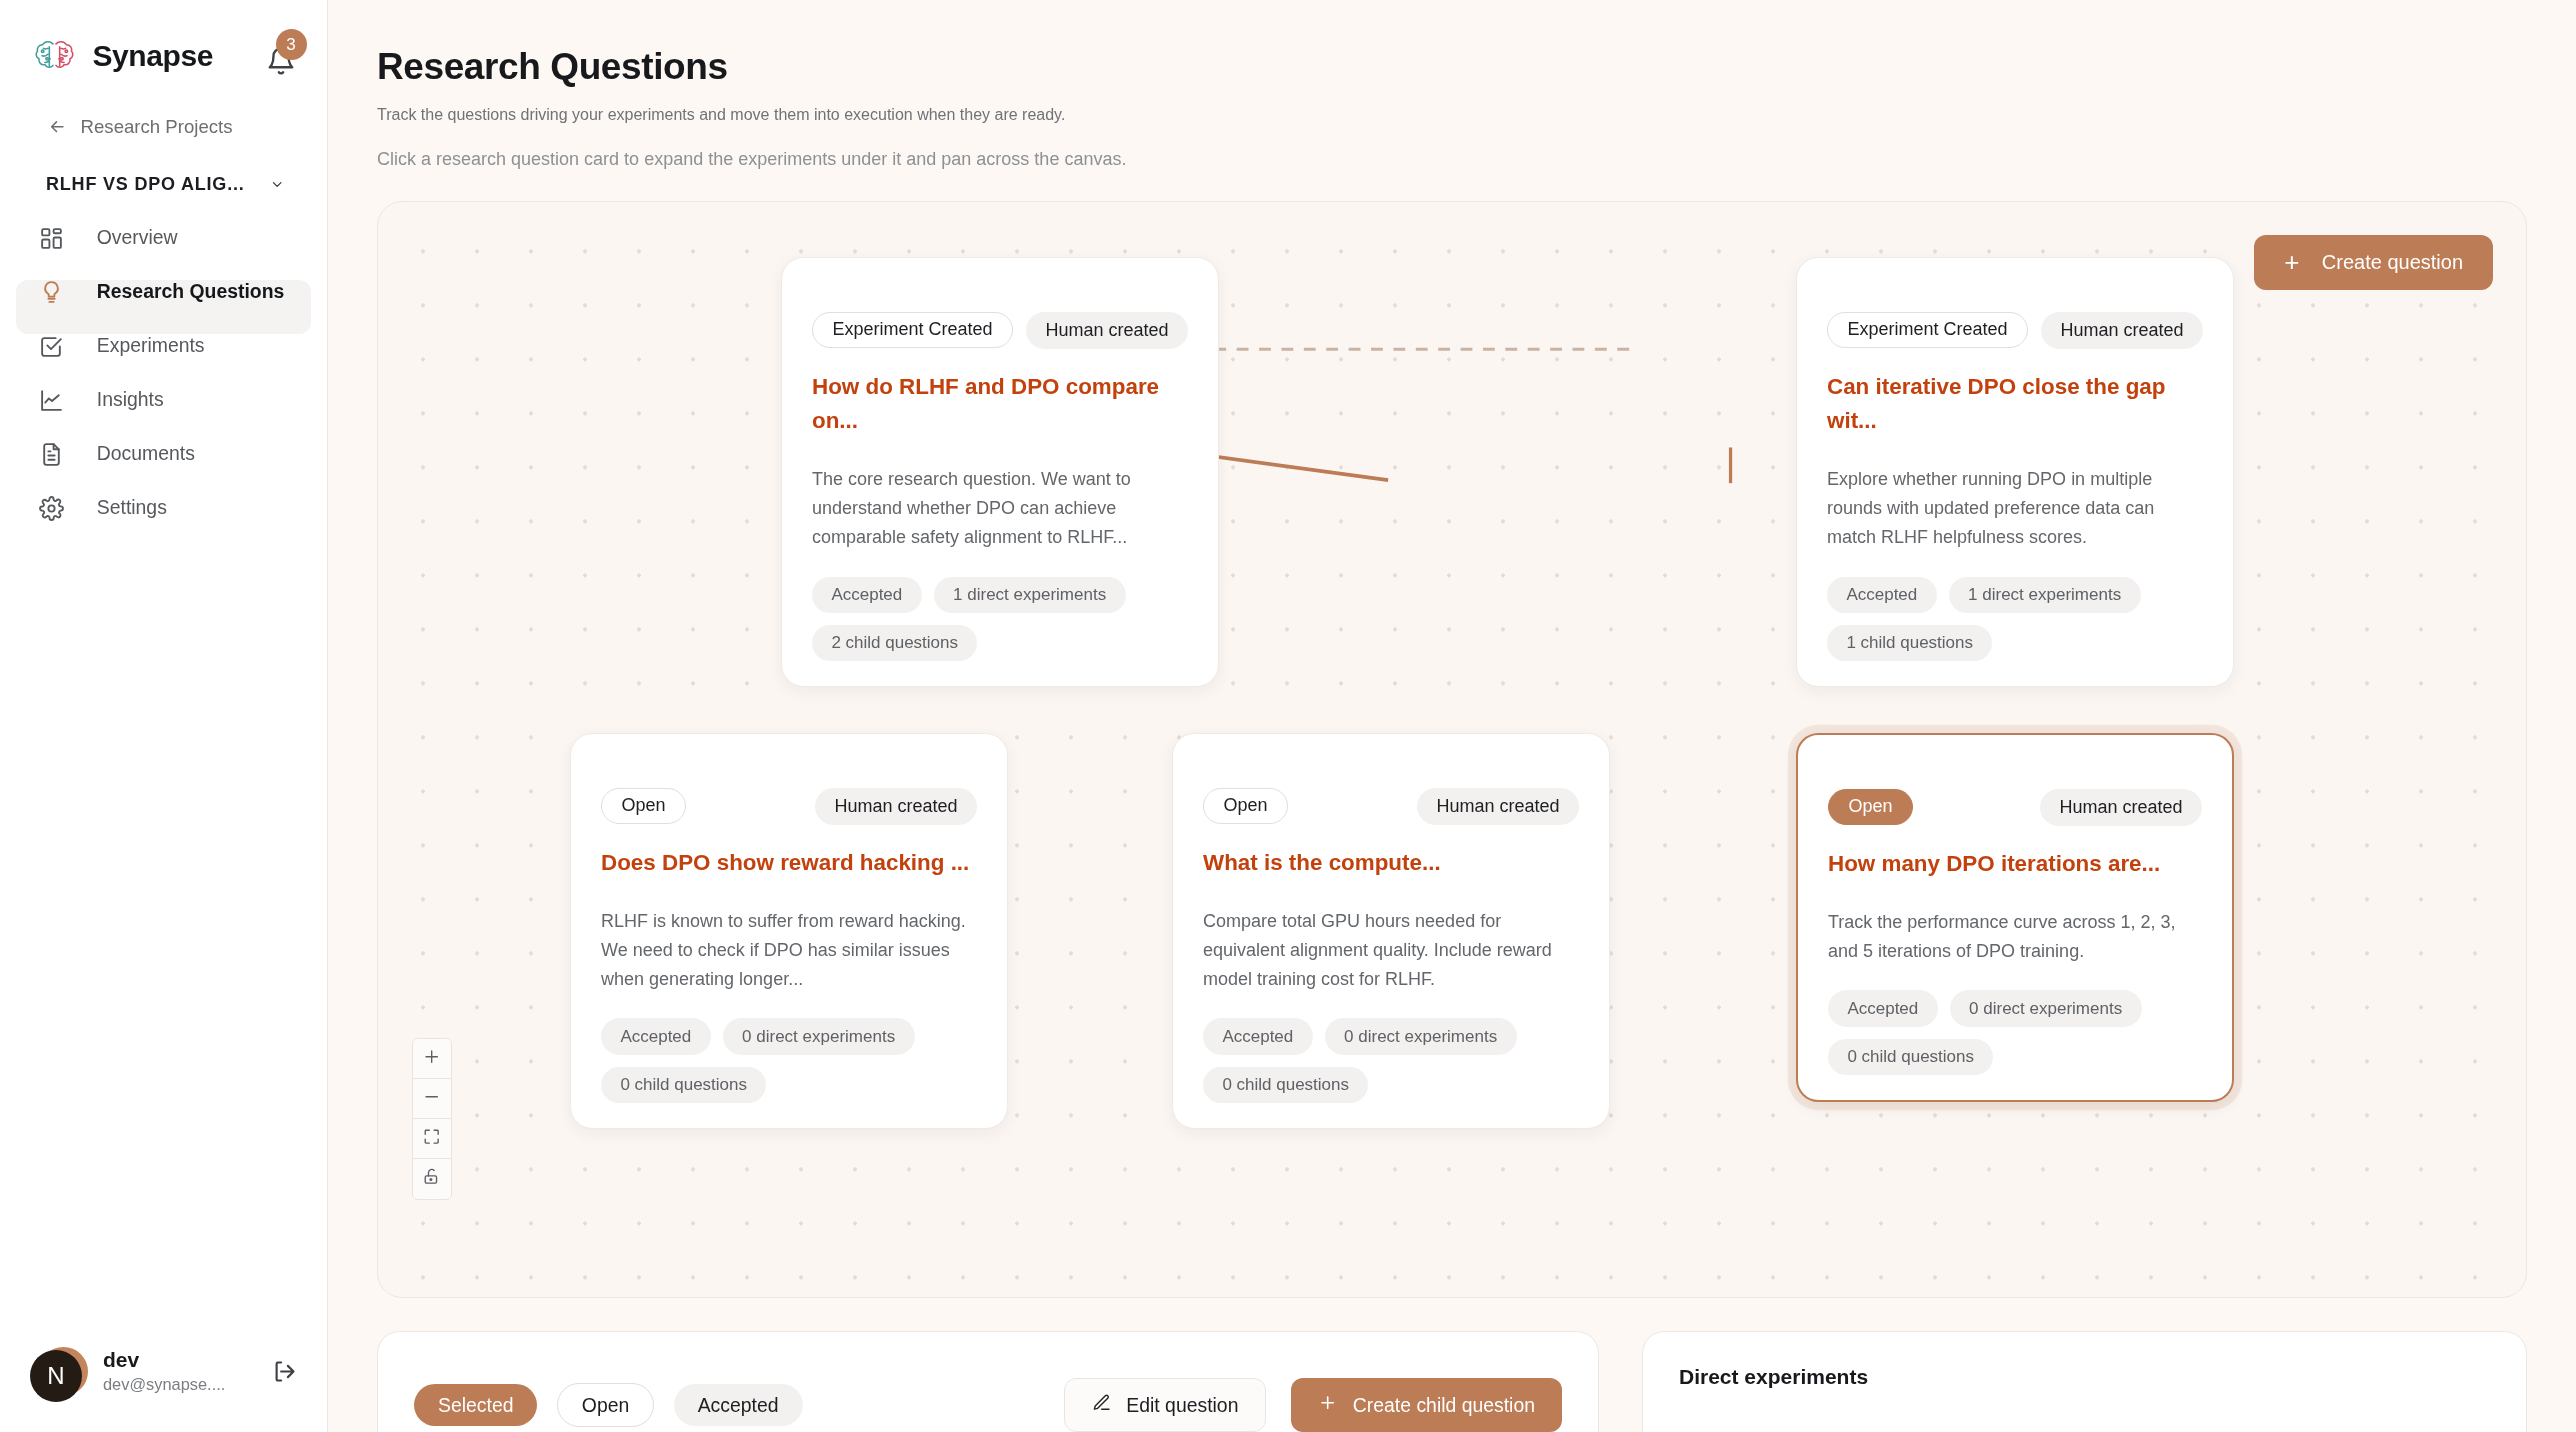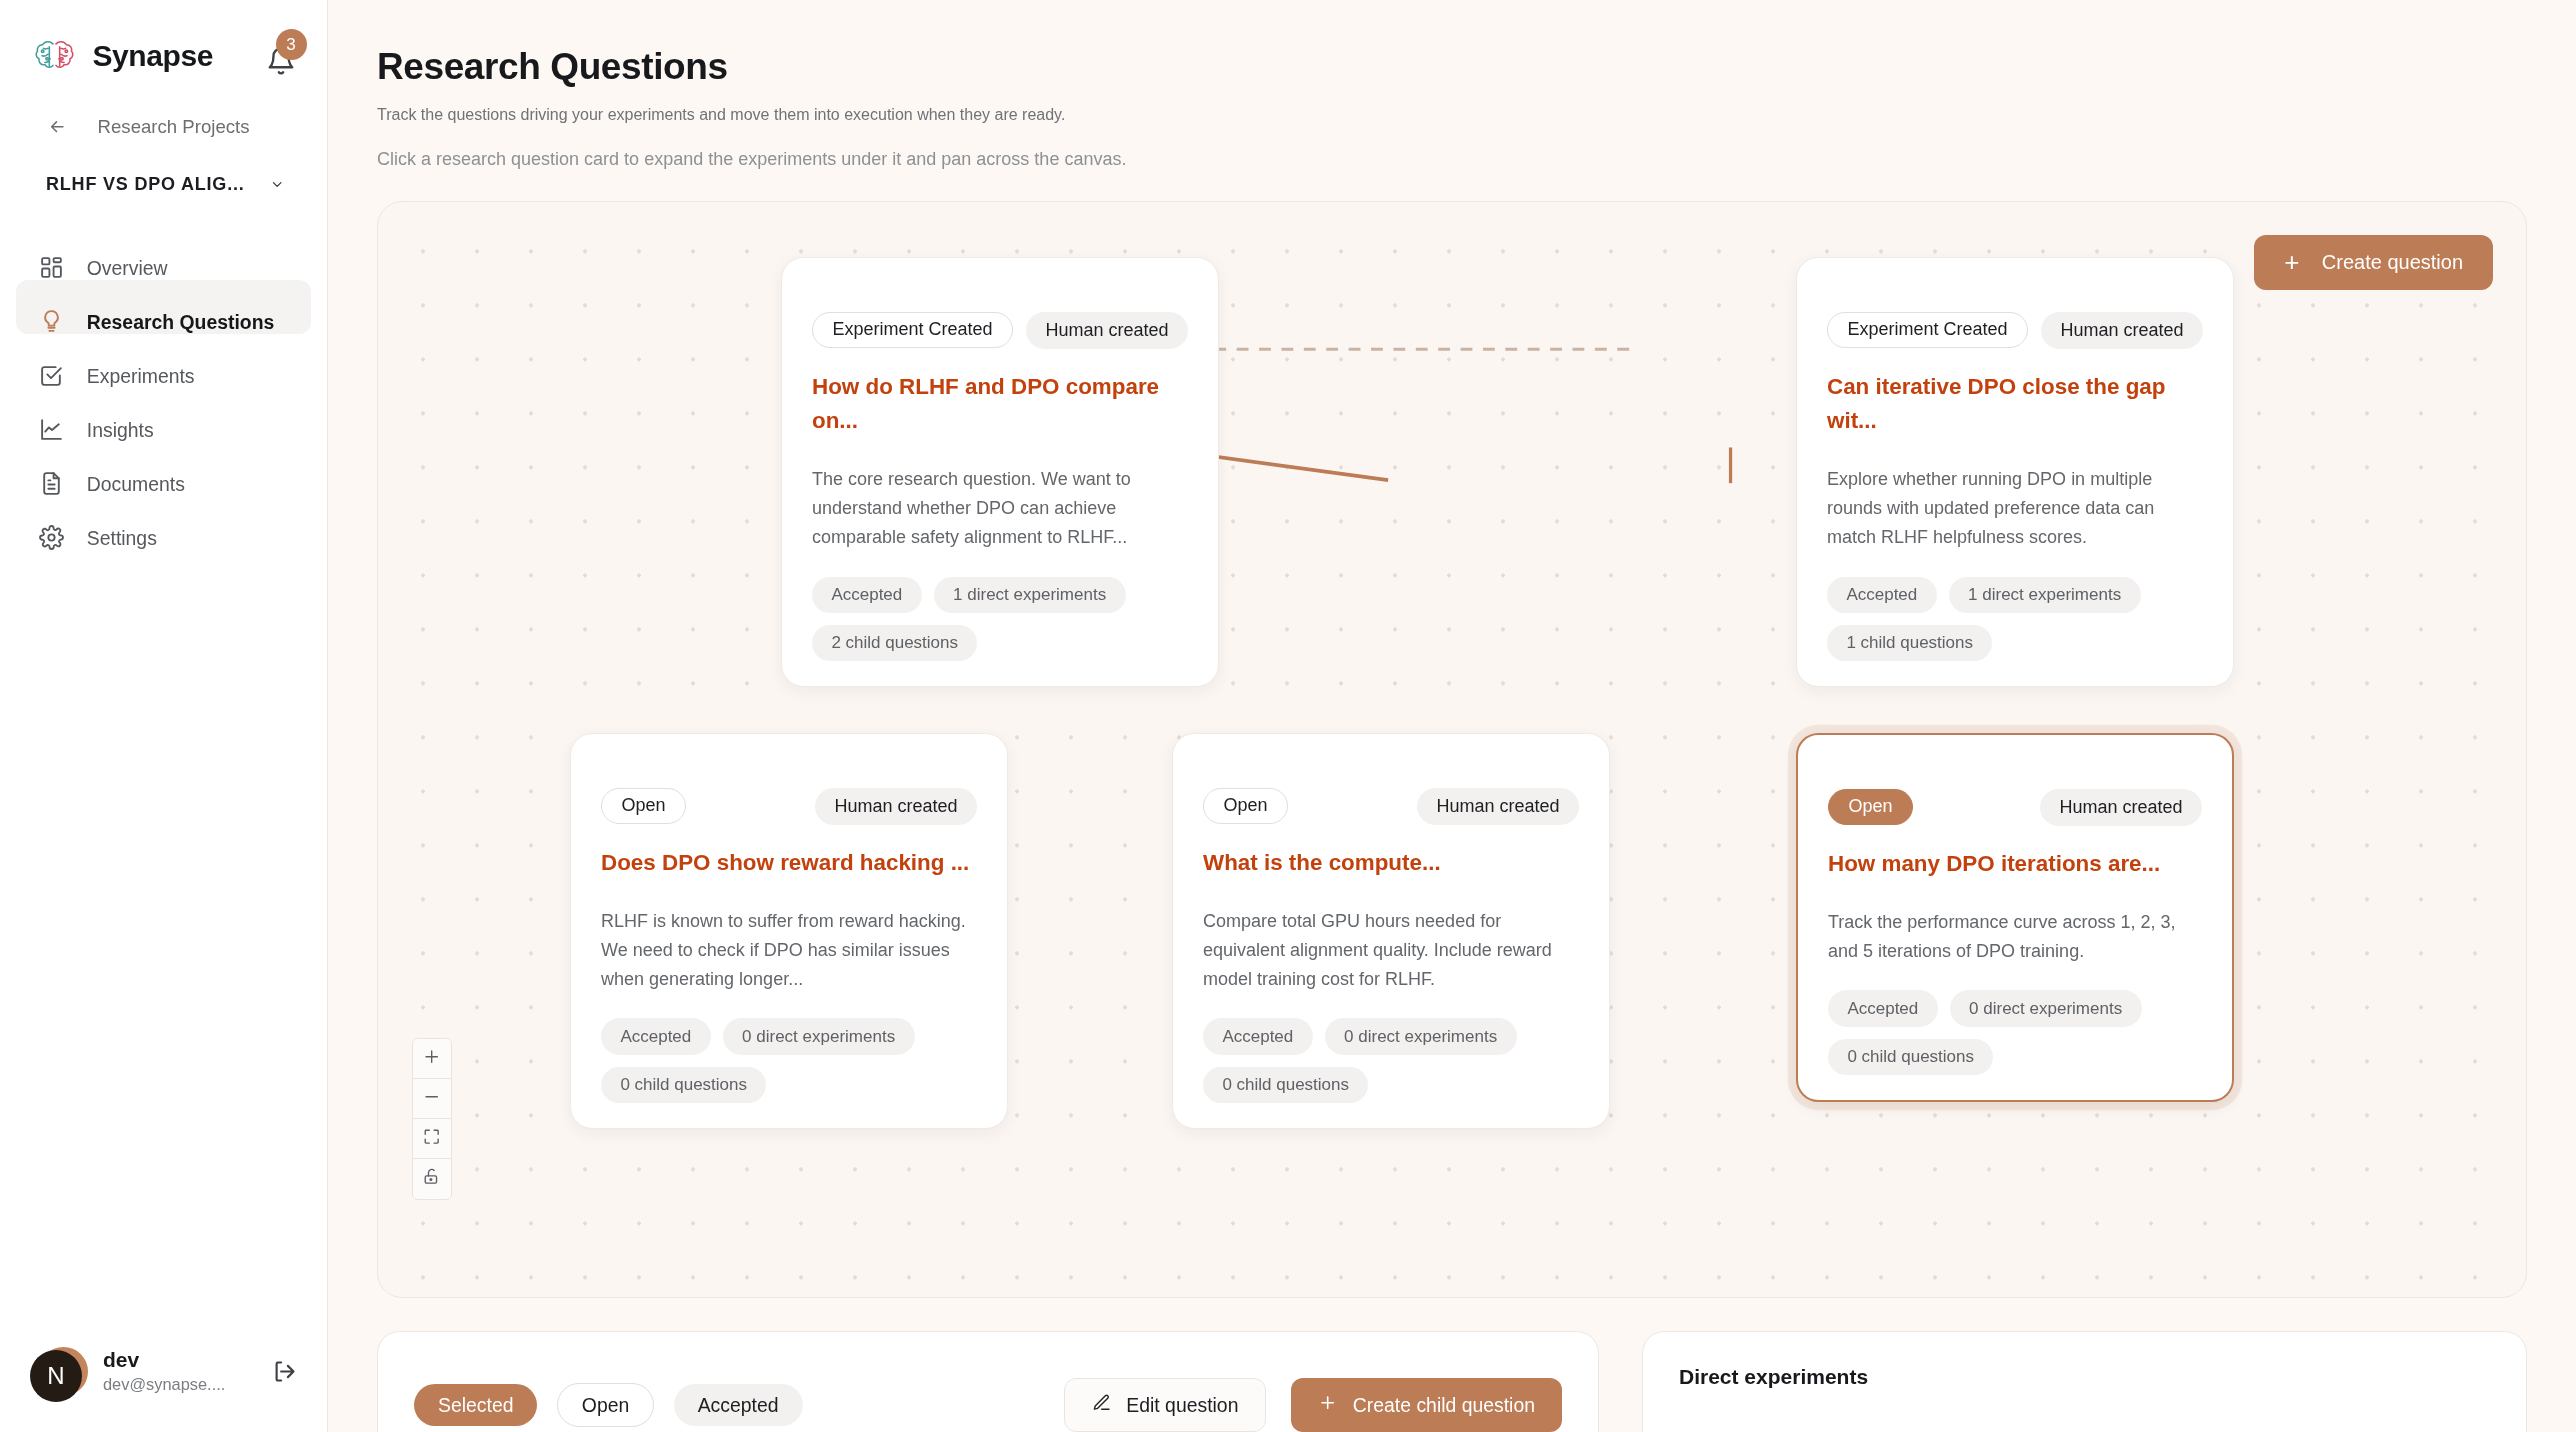--- a/index.html
+++ b/index.html
@@ -34,41 +34,41 @@
   .bell-icon { width: 30px; height: 30px; position: absolute; left: 3px; top: 9px; }
   .bell-badge {
     position: absolute; right: -4.5px; top: -7.5px;
     width: 31px; height: 31px; border-radius: 50%;
     background: #bc7c55; color: #fff;
     font-size: 17px; display: flex; align-items: center; justify-content: center;
     font-weight: 400;
   }
 
   .back-row {
-    display: flex; align-items: center; gap: 28px;
+    display: flex; align-items: center; gap: 11px;
     padding: 34px 33px 0 45px;
     color: #6c6e72; font-size: 18.6px;
     cursor: pointer;
   }
   .back-arrow { width: 24.6px; height: 19.4px; flex: 0 0 24.6px; }
 
   .project-row {
     display: flex; align-items: center;
     padding: 36px 33px 0 46px;
     cursor: pointer;
   }
   .project-name {
     font-size: 18px; font-weight: bold; color: #1b1d20;
     letter-spacing: 0.8px;
   }
   .chev { margin-left: 21px; width: 22.4px; height: 15px; }
 
   .nav { margin-top: 31px; padding: 0 16.4px; }
   .nav-item {
-    display: flex; align-items: flex-end; gap: 23px;
+    display: flex; align-items: flex-start; gap: 33px;
     height: 54px; padding: 0 22.4px;
     border-radius: 12px; cursor: pointer;
     color: #55585c; font-size: 19.4px;
   }
   .nav-item.active {
     background: #f4f3f1; color: #15171a; font-weight: bold;
   }
   .nav-icon { width: 25px; height: 25px; flex: 0 0 25px; }
   .nav-item.active .nav-icon { color: #bc7c55; }
 

